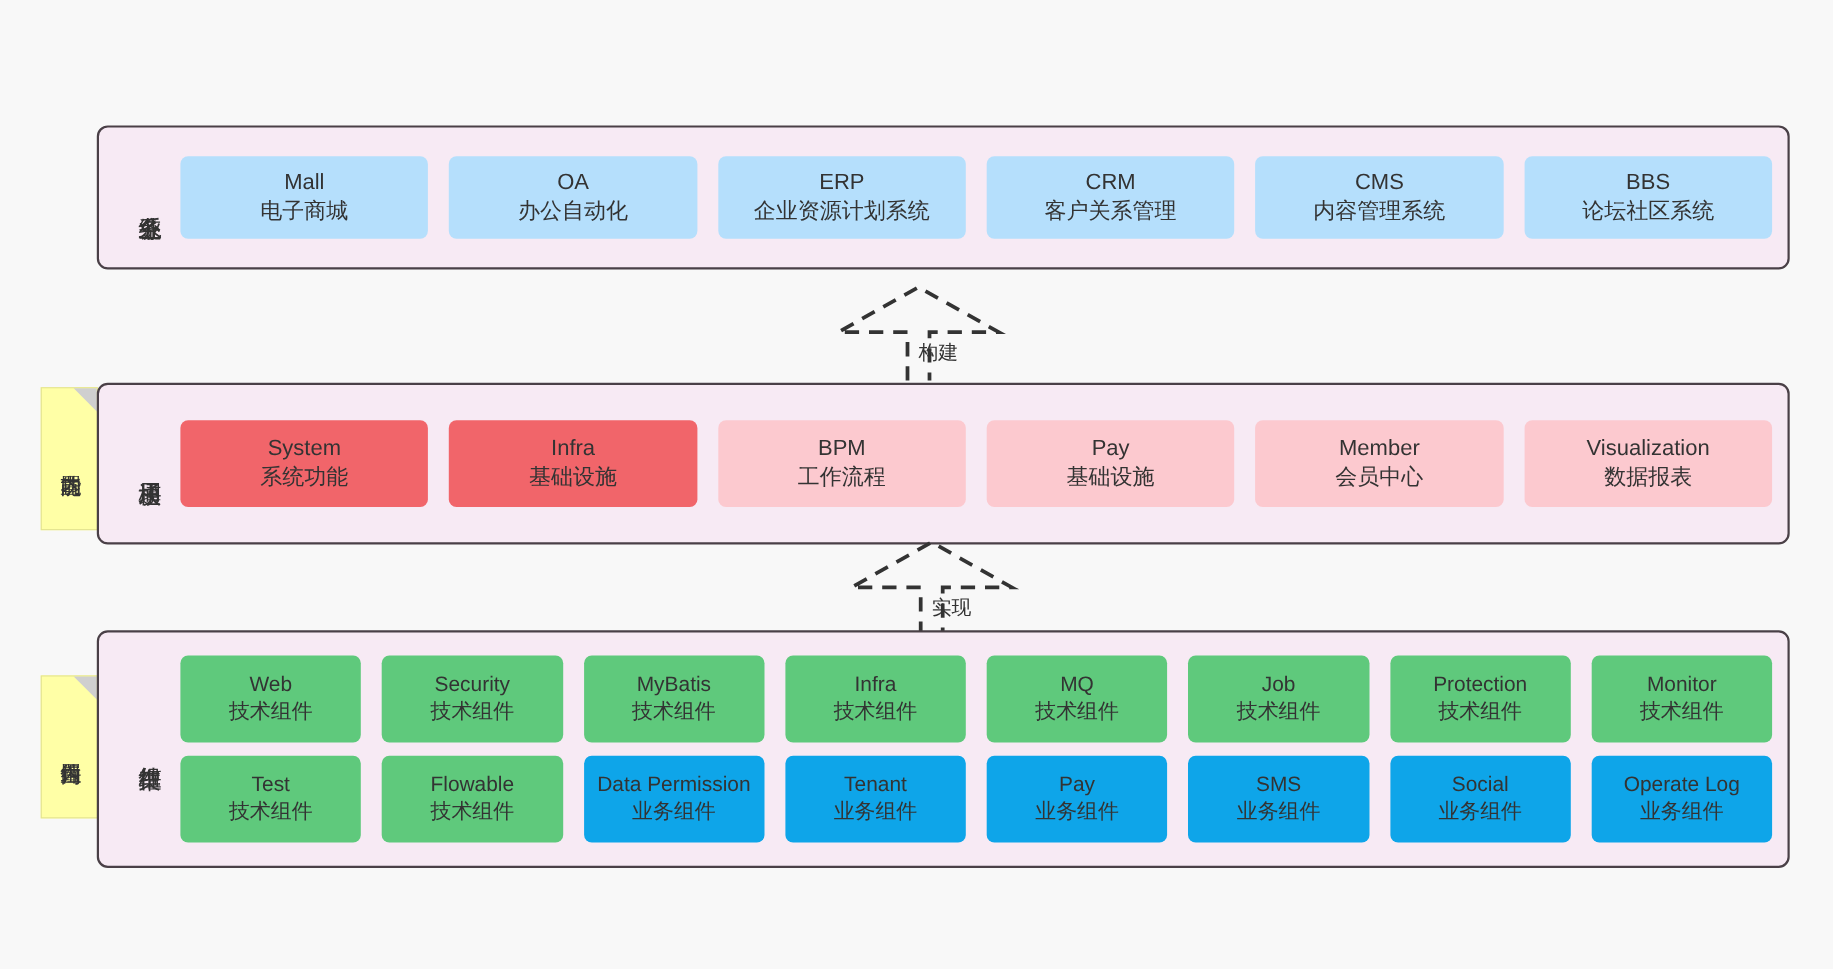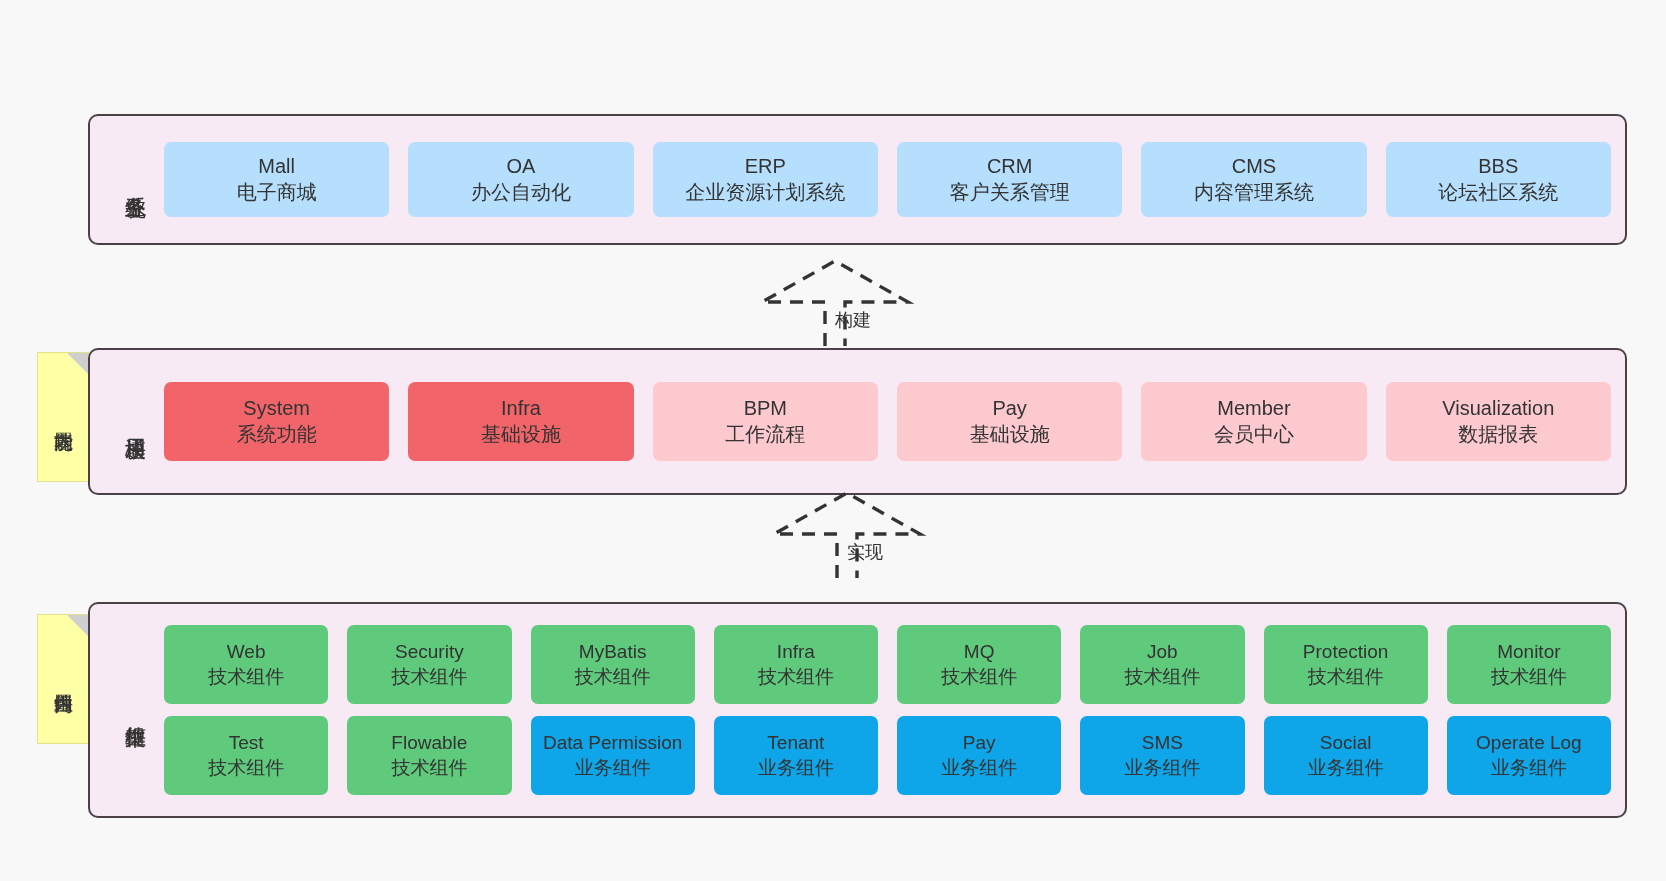--- a/index.html
+++ b/index.html
@@ -253,21 +253,21 @@
       <path d="M 65 88 L 65 44 L 2 44 L 75 3 L 148 44 L 85 44 L 85 88" fill="none" stroke="#333333" stroke-width="3.4" stroke-dasharray="13 9" stroke-linecap="butt" stroke-linejoin="miter"></path>
     </svg>
     <span class="conn-label">实现</span>
   </div>
 
   <div class="note" style="left:37px; top:614px; height:130px;">
     <span class="fold"></span>
     <span>内置组件</span>
   </div>
 
-  <div class="layer layer-frame" style="left:88px; top:602px; width:1539px; height:216px;">
+  <div class="layer layer-frame" style="left:88px; top:573px; width:1539px; height:216px;">
     <div class="layer-title">框架组件</div>
     <div class="layer-body">
 
       <div class="layer-row">
         <div class="card green">
           <span class="c-title">Web</span>
           <span class="c-sub">技术组件</span>
         </div>
         <div class="card green">
           <span class="c-title">Security</span>

